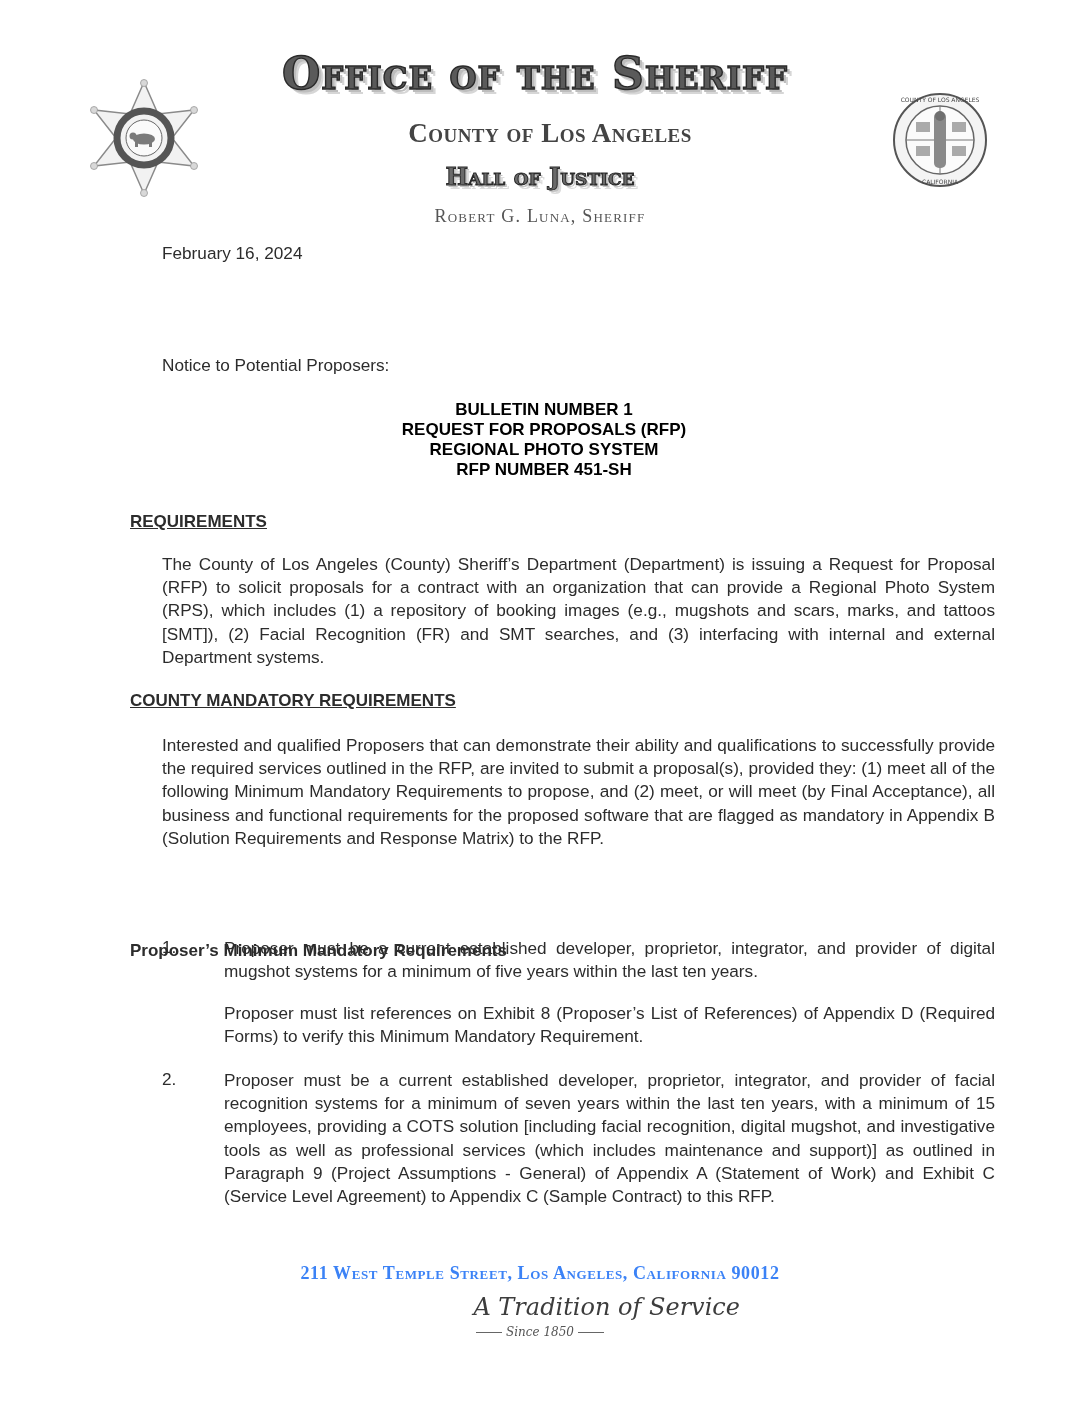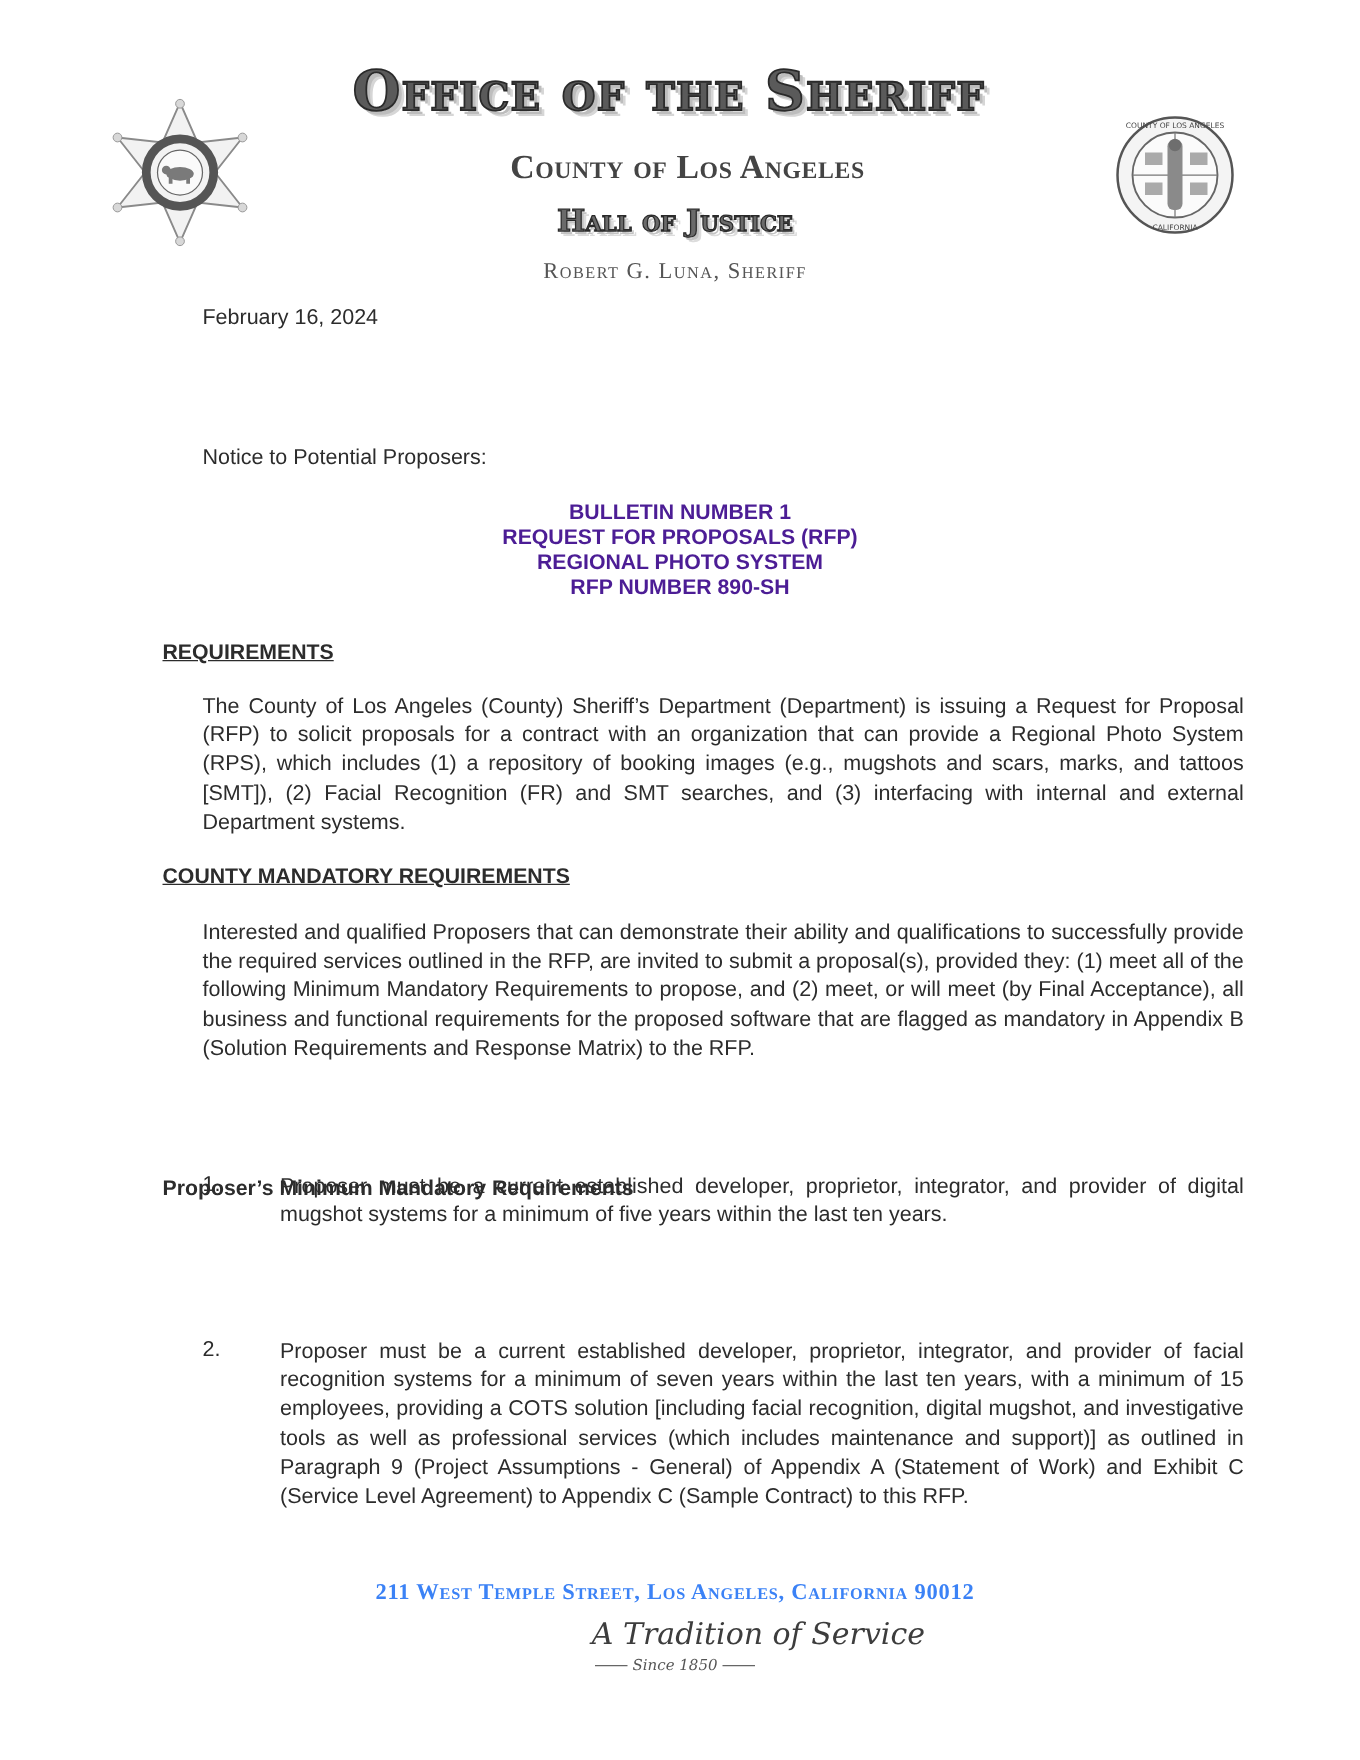--- a/index.html
+++ b/index.html
@@ -33,21 +33,21 @@
     }
     .badge { position: absolute; left: 88px; top: 78px; width: 112px; height: 120px; }
     .seal  { position: absolute; left: 892px; top: 92px; width: 96px; height: 96px; }
 
     
     .txt { font-family: "Liberation Sans", sans-serif; font-size: 17.2px; color: #2c2c2c; margin-left: 32px; }
     .date { position: absolute; left: 130px; top: 243px; }
     .notice { position: absolute; left: 130px; top: 355px; }
     .bulletin {
       position: absolute; left: 300px; top: 400px; width: 488px; text-align: center;
-      font-family: "Liberation Sans", sans-serif; font-weight: bold; font-size: 17px; line-height: 20px; color: #4c1d95;
+      font-family: "Liberation Sans", sans-serif; font-weight: bold; font-size: 17px; line-height: 20px; color: #000000;
     }
     .bulletin div { white-space: nowrap; }
     .heading {
       position: absolute; left: 130px; font-family: "Liberation Sans", sans-serif; font-weight: bold;
       font-size: 17px; text-decoration: underline; color: #2c2c2c; white-space: nowrap;
     }
     .subheading {
       position: absolute; left: 130px; font-family: "Liberation Sans", sans-serif; font-weight: bold;
       font-size: 17px; color: #2c2c2c; white-space: nowrap;
     }
@@ -117,33 +117,34 @@
     <text x="48" y="92" text-anchor="middle" font-family="DejaVu Sans, sans-serif" font-size="6" fill="#444">CALIFORNIA</text>
   </svg>
 
   <div class="txt date">February 16, 2024</div>
   <div class="txt notice">Notice to Potential Proposers:</div>
 
   <div class="bulletin">
     <div>BULLETIN NUMBER 1</div>
     <div>REQUEST FOR PROPOSALS (RFP)</div>
     <div>REGIONAL PHOTO SYSTEM</div>
-    <div>RFP NUMBER 890-SH</div>
+    <div>RFP NUMBER 451-SH</div>
   </div>
 
   <div class="heading" style="top:512px;">REQUIREMENTS</div>
   <div class="txt para" style="top:553px;">The County of Los Angeles (County) Sheriff’s Department (Department) is issuing a Request for Proposal (RFP) to solicit proposals for a contract with an organization that can provide a Regional Photo System (RPS), which includes (1) a repository of booking images (e.g., mugshots and scars, marks, and tattoos [SMT]), (2) Facial Recognition (FR) and SMT searches, and (3) interfacing with internal and external Department systems.</div>
 
   <div class="heading" style="top:691px;">COUNTY MANDATORY REQUIREMENTS</div>
   <div class="txt para" style="top:734px;">Interested and qualified Proposers that can demonstrate their ability and qualifications to successfully provide the required services outlined in the RFP, are invited to submit a proposal(s), provided they: (1) meet all of the following Minimum Mandatory Requirements to propose, and (2) meet, or will meet (by Final Acceptance), all business and functional requirements for the proposed software that are flagged as mandatory in Appendix B (Solution Requirements and Response Matrix) to the RFP.</div>
 
   <div class="subheading" style="top:893px;margin-top:48px;">Proposer’s Minimum Mandatory Requirements</div>
 
   <div class="txt item-num" style="top:937px;">1.</div>
   <div class="txt item-text" style="top:937px;">Proposer must be a current established developer, proprietor, integrator, and provider of digital mugshot systems for a minimum of five years within the last ten years.</div>
+  <div class="txt item-text" style="top:1002px;">Proposer must list references on Exhibit 8 (Proposer’s List of References) of Appendix D (Required Forms) to verify this Minimum Mandatory Requirement.</div>
 
   <div class="txt item-num" style="top:1069px;">2.</div>
   <div class="txt item-text" style="top:1069px;">Proposer must be a current established developer, proprietor, integrator, and provider of facial recognition systems for a minimum of seven years within the last ten years, with a minimum of 15 employees, providing a COTS solution [including facial recognition, digital mugshot, and investigative tools as well as professional services (which includes maintenance and support)] as outlined in Paragraph 9 (Project Assumptions - General) of Appendix A (Statement of Work) and Exhibit C (Service Level Agreement) to Appendix C (Sample Contract) to this RFP.</div>
 
   <div class="footer-addr">211 West Temple Street, Los Angeles, California 90012</div>
   <div class="footer-motto">A Tradition of Service</div>
   <div class="footer-since">
     <span class="dash"></span><span>Since 1850</span><span class="dash"></span>
   </div>
 </div>

